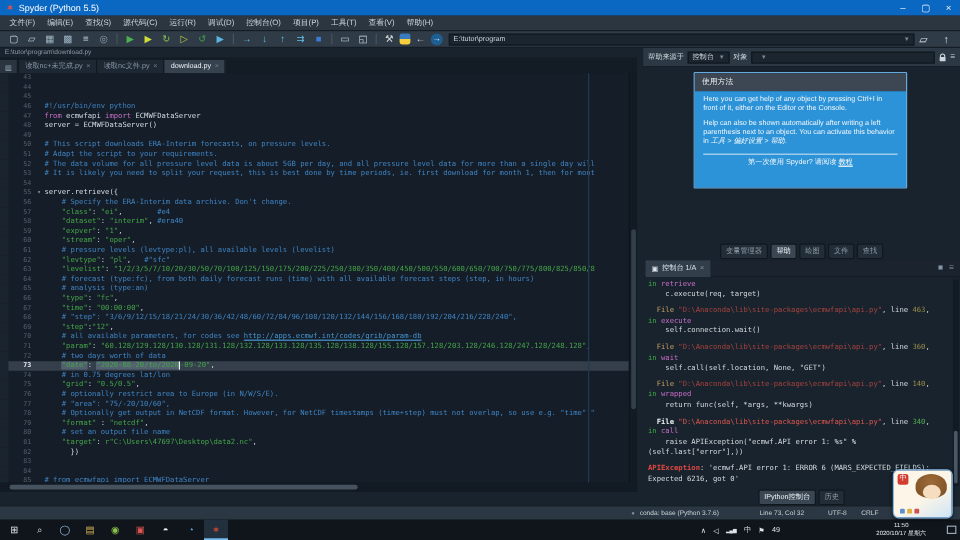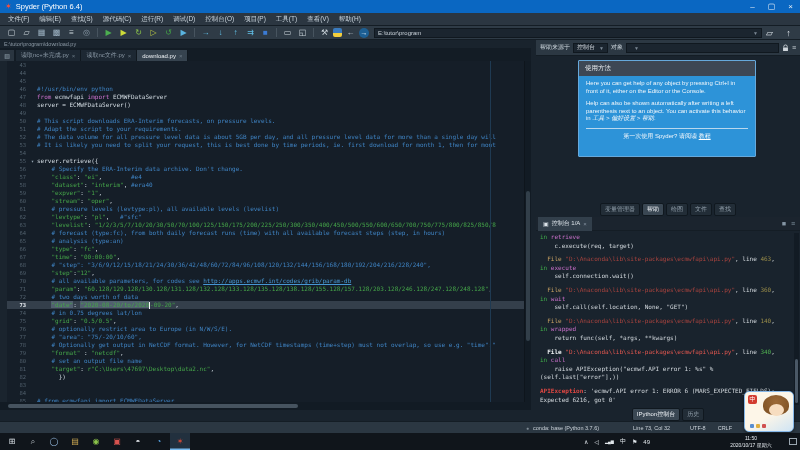--- a/index.html
+++ b/index.html
@@ -124,21 +124,21 @@
   .clock{position:absolute;right:16px;top:2px;width:66px;text-align:center;font-size:5px;line-height:6.5px;color:#e5eaef}
   .notif{position:absolute;right:3px;top:5px;width:8px;height:7px;border:1px solid #9aa6b0}
 </style>
 </head>
 <body>
 
 <div id="app" data-name="spyder-window">
 
   <div class="titlebar" data-name="title-bar">
     <span class="spy" data-name="spyder-logo-icon">✶</span>
-    <span data-name="window-title">Spyder (Python 6.4)</span>
+    <span data-name="window-title">Spyder (Python 5.5)</span>
     <span class="cap">
       <span data-name="minimize-button">–</span>
       <span data-name="maximize-button">▢</span>
       <span data-name="close-button">×</span>
     </span>
   </div>
 
   <div class="menubar" data-name="menu-bar">
       <div class="menu-item" data-name="menu-file">文件(F)</div>
       <div class="menu-item" data-name="menu-edit">编辑(E)</div>

